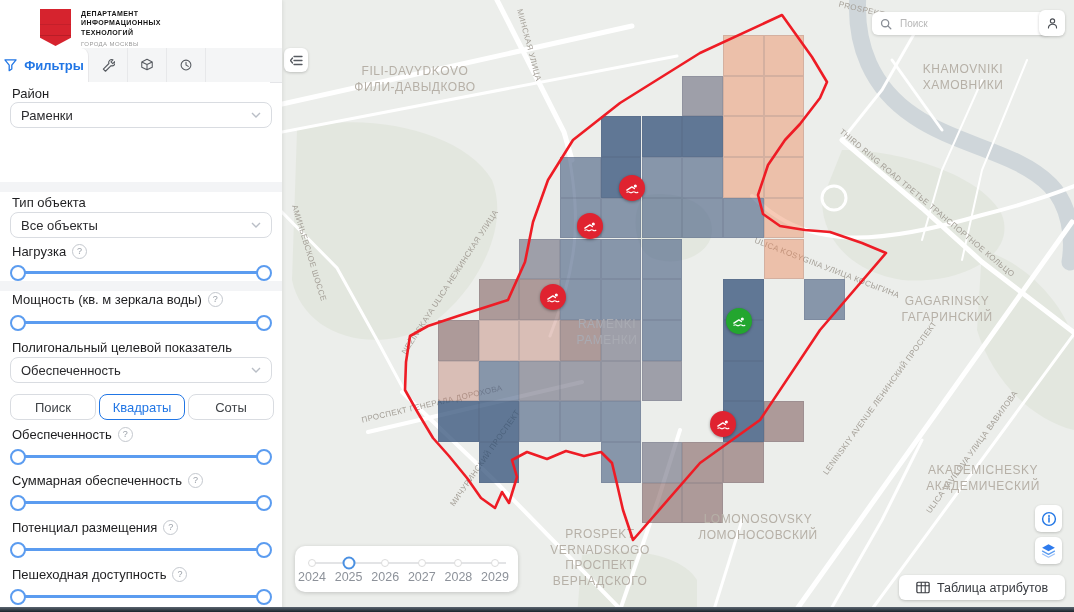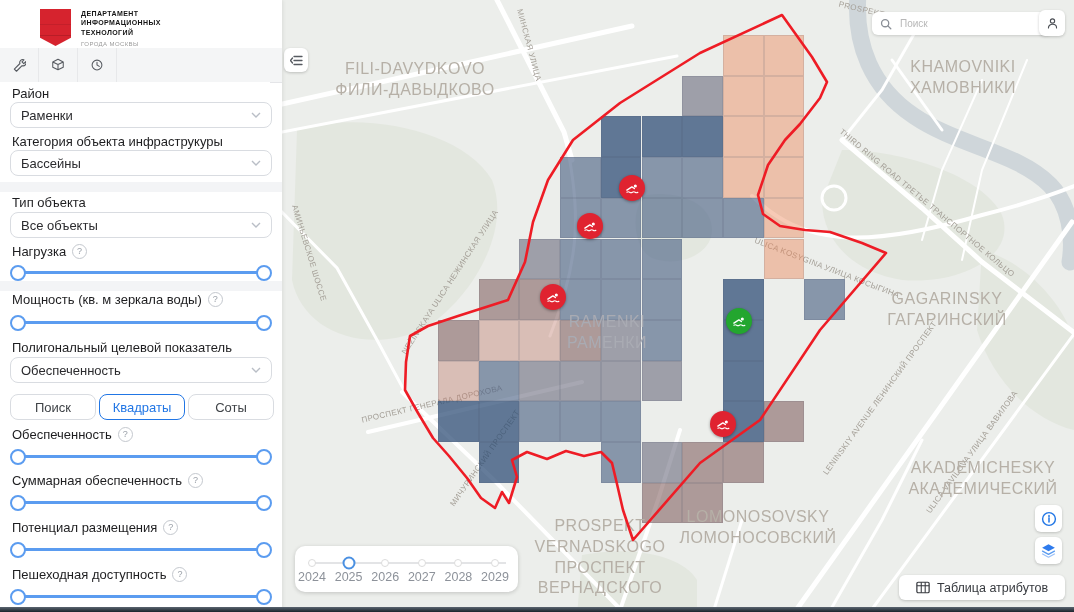--- a/index.html
+++ b/index.html
@@ -22,21 +22,21 @@
   .sliderline{position:absolute;left:10px;width:262px;height:14px;}
   .sliderline .rail{position:absolute;left:7px;right:7px;top:5.5px;height:3px;background:#5b9cf0;border-radius:2px;}
   .sliderline .knob{position:absolute;top:0;width:12px;height:12px;background:#fff;border:2px solid #5b9cf0;border-radius:50%;}
   .sliderline .knob.l{left:0;} .sliderline .knob.r{right:0;}
   .seg{position:absolute;top:394px;height:24px;width:84px;border:1px solid #d9dce1;border-radius:8px;background:#fff;font-size:13px;color:#3f4347;display:flex;align-items:center;justify-content:center;cursor:pointer;}
   .seg.active{border:1.5px solid #2176e5;color:#2176e5;}
   
   #map{position:absolute;left:282px;top:0;width:792px;height:612px;background:#eceeeb;overflow:hidden;}
   #basemap{position:absolute;left:0;top:0;z-index:1;}
   .slabel{position:absolute;font-size:8px;color:#a49f97;letter-spacing:.4px;white-space:nowrap;z-index:3;transform-origin:center;}
-  .dlabel{position:absolute;font-size:16px;letter-spacing:.5px;color:#b6b0a7;text-align:center;line-height:1.3;white-space:nowrap;z-index:8;transform:translate(-50%,-50%);}
+  .dlabel{position:absolute;font-size:12px;letter-spacing:.5px;color:#b6b0a7;text-align:center;line-height:1.3;white-space:nowrap;z-index:8;transform:translate(-50%,-50%);}
   .dlabel.muted{color:#a9abb3;z-index:6;}
   #cells{position:absolute;left:0;top:0;z-index:5;}
   .cell{position:absolute;box-shadow:inset 0 0 0 1px rgba(70,80,100,.14);}
   #boundary{position:absolute;left:0;top:0;z-index:9;pointer-events:none;}
   .marker{position:absolute;width:26px;height:26px;border-radius:50%;z-index:12;display:flex;align-items:center;justify-content:center;box-shadow:0 1px 3px rgba(0,0,0,.35);transform:translate(-50%,-50%);cursor:pointer;}
   .mbtn{position:absolute;background:#fff;border-radius:6px;box-shadow:0 1px 3px rgba(0,0,0,.2);display:flex;align-items:center;justify-content:center;z-index:20;cursor:pointer;}
   #searchbox{position:absolute;left:590px;top:12px;width:164px;height:23px;background:#fff;border-radius:6px;box-shadow:0 1px 3px rgba(0,0,0,.15);display:flex;align-items:center;padding:0 8px;gap:6px;z-index:20;}
   #searchbox input{border:none;outline:none;font-size:10px;color:#444;width:120px;font-family:"Liberation Sans",sans-serif;background:transparent;}
   #searchbox input::placeholder{color:#b7b7b7;}
   #timeline{position:absolute;left:13px;top:546px;width:223px;height:46px;background:#fff;border-radius:10px;box-shadow:0 1px 4px rgba(0,0,0,.18);z-index:20;}
@@ -57,20 +57,26 @@
       <div class="shield"></div>
       <div class="logo-text">
         <div class="l1">ДЕПАРТАМЕНТ</div>
         <div class="l1">ИНФОРМАЦИОННЫХ</div>
         <div class="l1">ТЕХНОЛОГИЙ</div>
         <div class="l2">ГОРОДА МОСКВЫ</div>
       </div>
     </div>
 
     <div class="tabs">
+      <div class="tab active">
+        <svg width="13" height="13" viewBox="0 0 14 14">
+            <path d="M1 1 h12 l-4.6 5.6 v4.2 l-2.8 1.7 v-5.9 Z" fill="none" stroke="#2176e5" stroke-width="1.4" stroke-linejoin="round"></path>
+          </svg>
+        <span>Фильтры</span>
+      </div>
       <div class="tab icon">
         <svg width="14" height="14" viewBox="0 0 15 15">
             <path d="M12.8 2 a3.1 3.1 0 0 0 -4.3 3.9 L2.5 11.9 l2.3 2.3 L10.8 8.2 a3.1 3.1 0 0 0 3.9 -4.3 l-2.1 2.1 -1.9 -1.9 Z" fill="none" stroke="#565a60" stroke-width="1.2" stroke-linejoin="round"></path>
           </svg>
       </div>
       <div class="tab icon">
         <svg width="14" height="14" viewBox="0 0 16 16">
             <path d="M8 1.5 L14 4.5 V10.5 L8 13.5 L2 10.5 V4.5 Z M2 4.5 L8 7.5 L14 4.5 M8 7.5 V13.5" fill="none" stroke="#565a60" stroke-width="1.2" stroke-linejoin="round"></path>
           </svg>
       </div>
@@ -86,29 +92,20 @@
       <div class="flabel" style="top:4px">
           <span>Район</span>
         </div>
       <div class="select" style="top:20px">
           <span>Раменки</span>
           <svg width="10" height="6" viewBox="0 0 10 6">
             <path d="M1 1 L5 5 L9 1" fill="none" stroke="#b9bec6" stroke-width="1.4"></path>
           </svg>
         </div>
 
-      <div class="flabel" style="top:52px">
-          <span>Категория объекта инфраструкуры</span>
-        </div>
-      <div class="select" style="top:68px">
-          <span>Бассейны</span>
-          <svg width="10" height="6" viewBox="0 0 10 6">
-            <path d="M1 1 L5 5 L9 1" fill="none" stroke="#b9bec6" stroke-width="1.4"></path>
-          </svg>
-        </div>
 
       <div class="sep" style="top:100px"></div>
 
       <div class="flabel" style="top:113px">
           <span>Тип объекта</span>
         </div>
       <div class="select" style="top:130px">
           <span>Все объекты</span>
           <svg width="10" height="6" viewBox="0 0 10 6">
             <path d="M1 1 L5 5 L9 1" fill="none" stroke="#b9bec6" stroke-width="1.4"></path>

